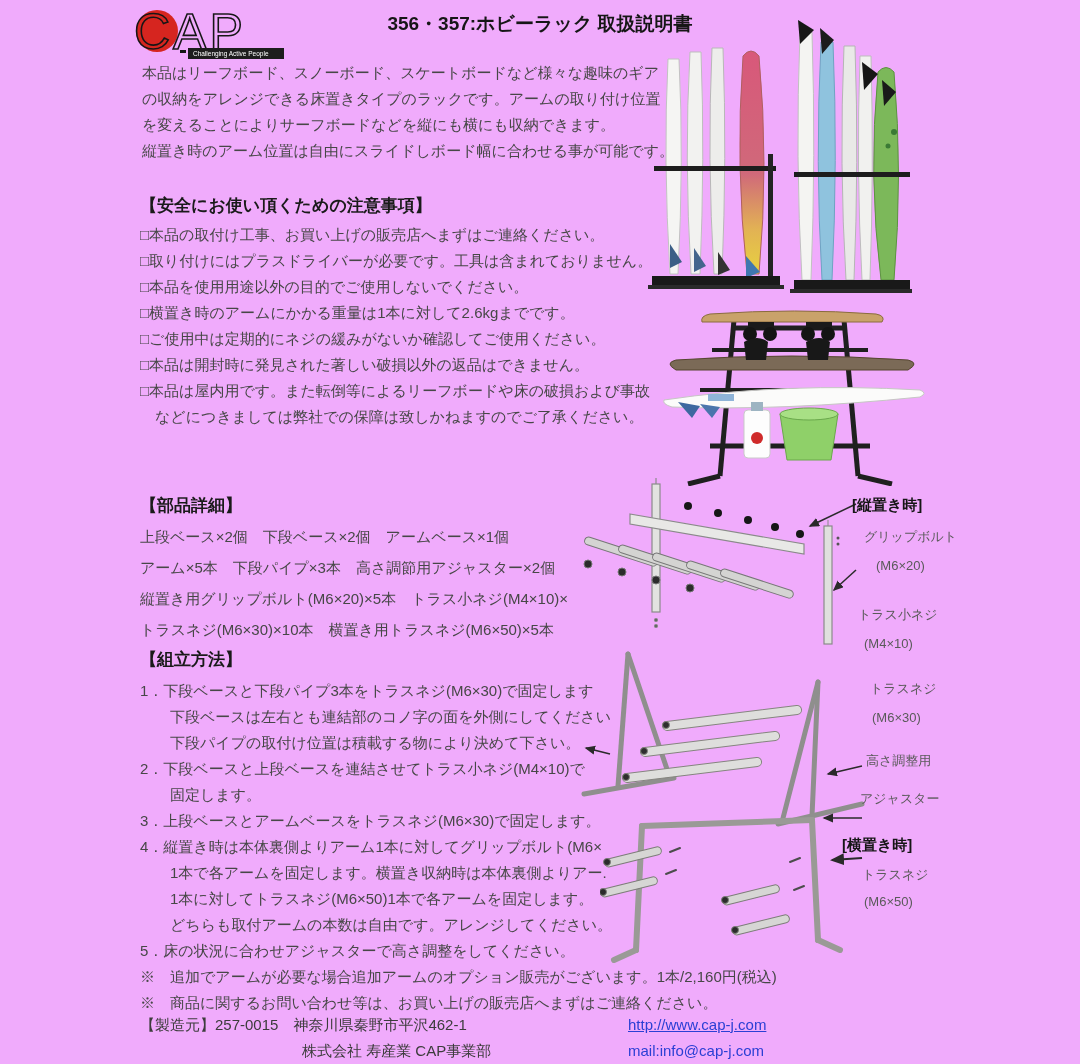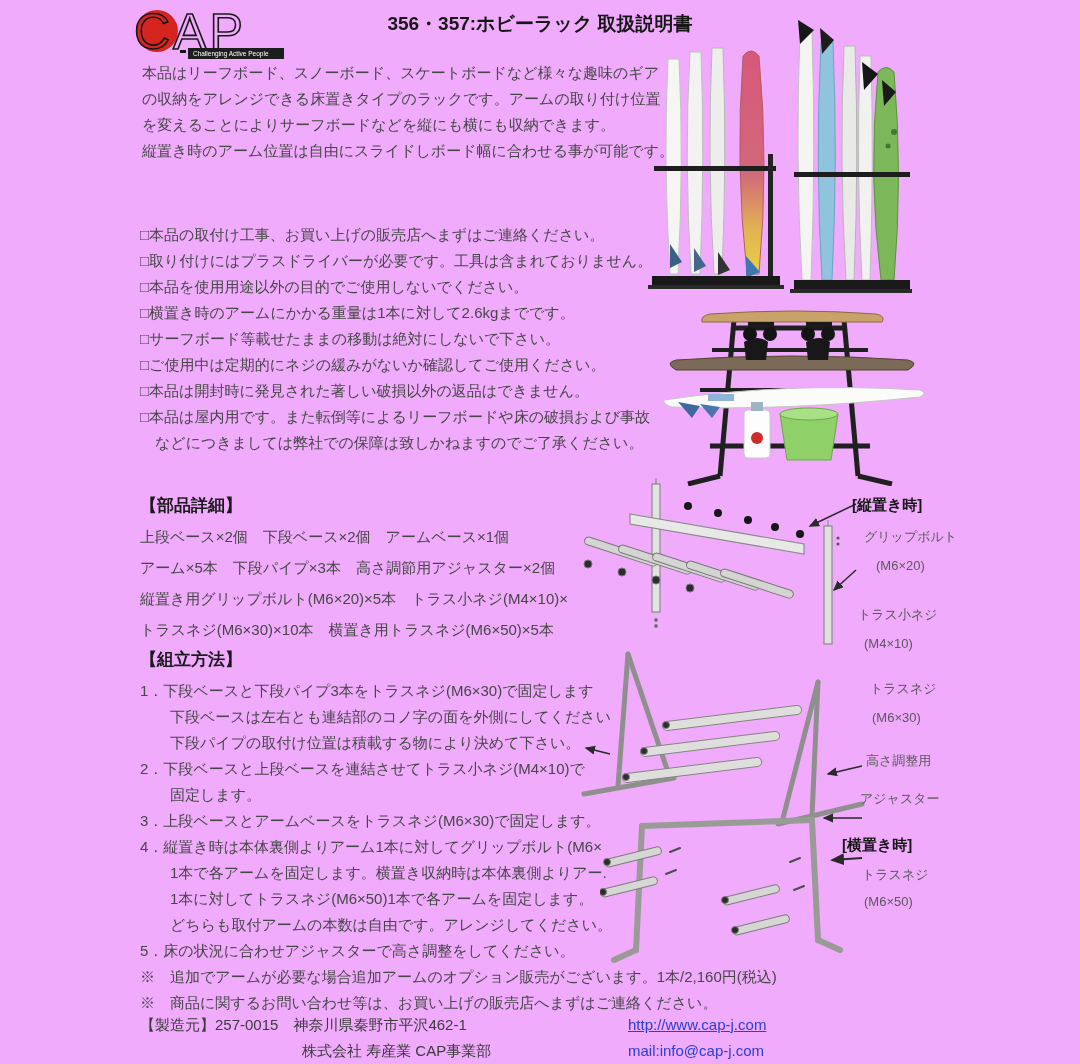--- a/index.html
+++ b/index.html
@@ -136,26 +136,26 @@
         <rect x="103" y="104" width="12" height="9" fill="#9db4c2"></rect>
         <circle cx="109" cy="140" r="6" fill="#cf2a2a"></circle>
       </g>
       <g>
         <path d="M132 116 l58 0 l-7 46 l-44 0 z" fill="#8fd069" stroke="#6aa84c"></path>
         <ellipse cx="161" cy="116" rx="29" ry="6" fill="#a8e085" stroke="#6aa84c"></ellipse>
       </g>
     </svg>
   </div>
 
+  <div class="abs heading" style="left:140px;top:194px;">【安全にお使い頂くための注意事項】</div>
   <div class="abs" style="left:140px;top:222px;">
     <div class="body-text">□本品の取付け工事、お買い上げの販売店へまずはご連絡ください。</div>
     <div class="body-text">□取り付けにはプラスドライバーが必要です。工具は含まれておりません。</div>
     <div class="body-text">□本品を使用用途以外の目的でご使用しないでください。</div>
     <div class="body-text">□横置き時のアームにかかる重量は1本に対して2.6kgまでです。</div>
-    <div class="body-text">□サーフボード等載せたままの移動は絶対にしないで下さい。</div>
     <div class="body-text">□ご使用中は定期的にネジの緩みがないか確認してご使用ください。</div>
     <div class="body-text">□本品は開封時に発見された著しい破損以外の返品はできません。</div>
     <div class="body-text">□本品は屋内用です。また転倒等によるリーフボードや床の破損および事故</div>
     <div class="body-text">　などにつきましては弊社での保障は致しかねますのでご了承ください。</div>
   </div>
 
   <div class="abs heading" style="left:140px;top:494px;">【部品詳細】</div>
   <div class="abs" style="left:140px;top:521px;">
     <div class="parts-line">上段ベース×2個　下段ベース×2個　アームベース×1個</div>
     <div class="parts-line">アーム×5本　下段パイプ×3本　高さ調節用アジャスター×2個</div>

